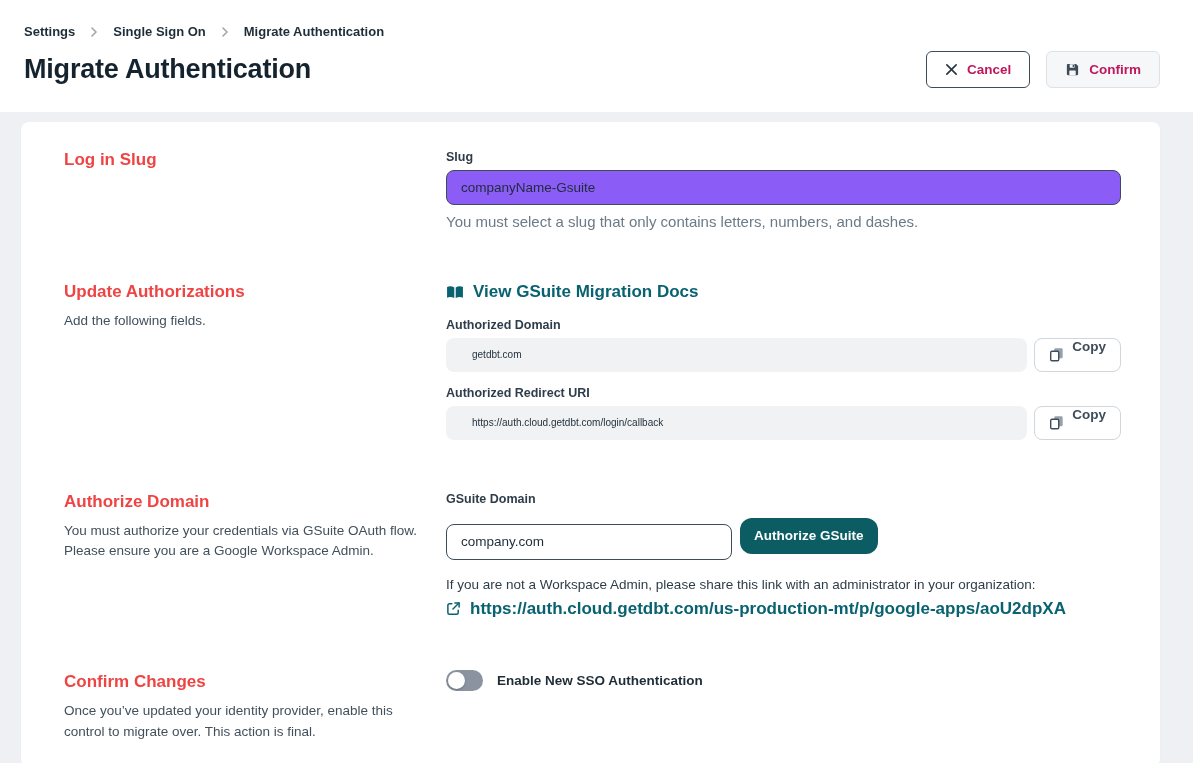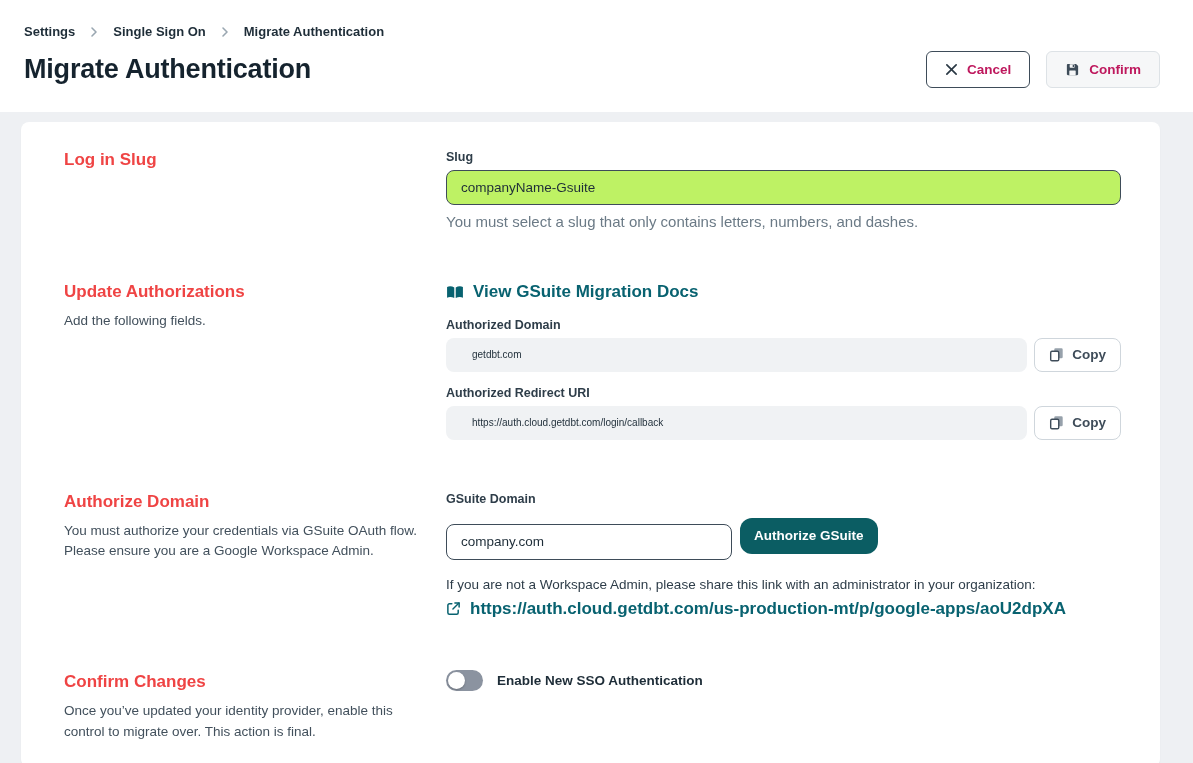--- a/index.html
+++ b/index.html
@@ -64,30 +64,30 @@
     font-size: 12.5px; font-weight: 700; color: #2e3d49;
     margin-bottom: 6px;
   }
   .text-input {
     width: 100%; height: 35px;
     border: 1px solid #3e4c59; border-radius: 8px;
     padding: 0 14px; font-size: 13.5px; color: #1e2d38;
     font-family: "Liberation Sans", sans-serif;
     background: #ffffff; outline: none;
   }
-  .text-input.focused { background: #bef264; }
+  .text-input.focused { background: #8b5cf6; }
   .helper-text { margin-top: 8px; font-size: 15px; color: #6b7a86; }
   .readonly-row { display: flex; align-items: center; gap: 7px; }
   .readonly-field {
     flex: 1; height: 34px; display: flex; align-items: center;
     background: #f0f2f4; border-radius: 8px;
     padding: 0 26px; font-size: 10px; color: #1e2d38;
   }
   .btn-copy {
-    display: inline-flex; align-items: center; gap: 8px;
+    display: inline-flex; gap: 8px;
     height: 34px; padding: 0 14px;
     background: #ffffff; border: 1px solid #cfd6dc; border-radius: 8px;
     font-size: 13.5px; font-weight: 600; color: #3e4c59; cursor: pointer;
     font-family: "Liberation Sans", sans-serif;
   }
   .field-block { margin-top: 14px; }
   .teal-link {
     display: inline-flex; align-items: center; gap: 9px;
     font-size: 17px; font-weight: 700; color: #086270;
     text-decoration: none; cursor: pointer;

